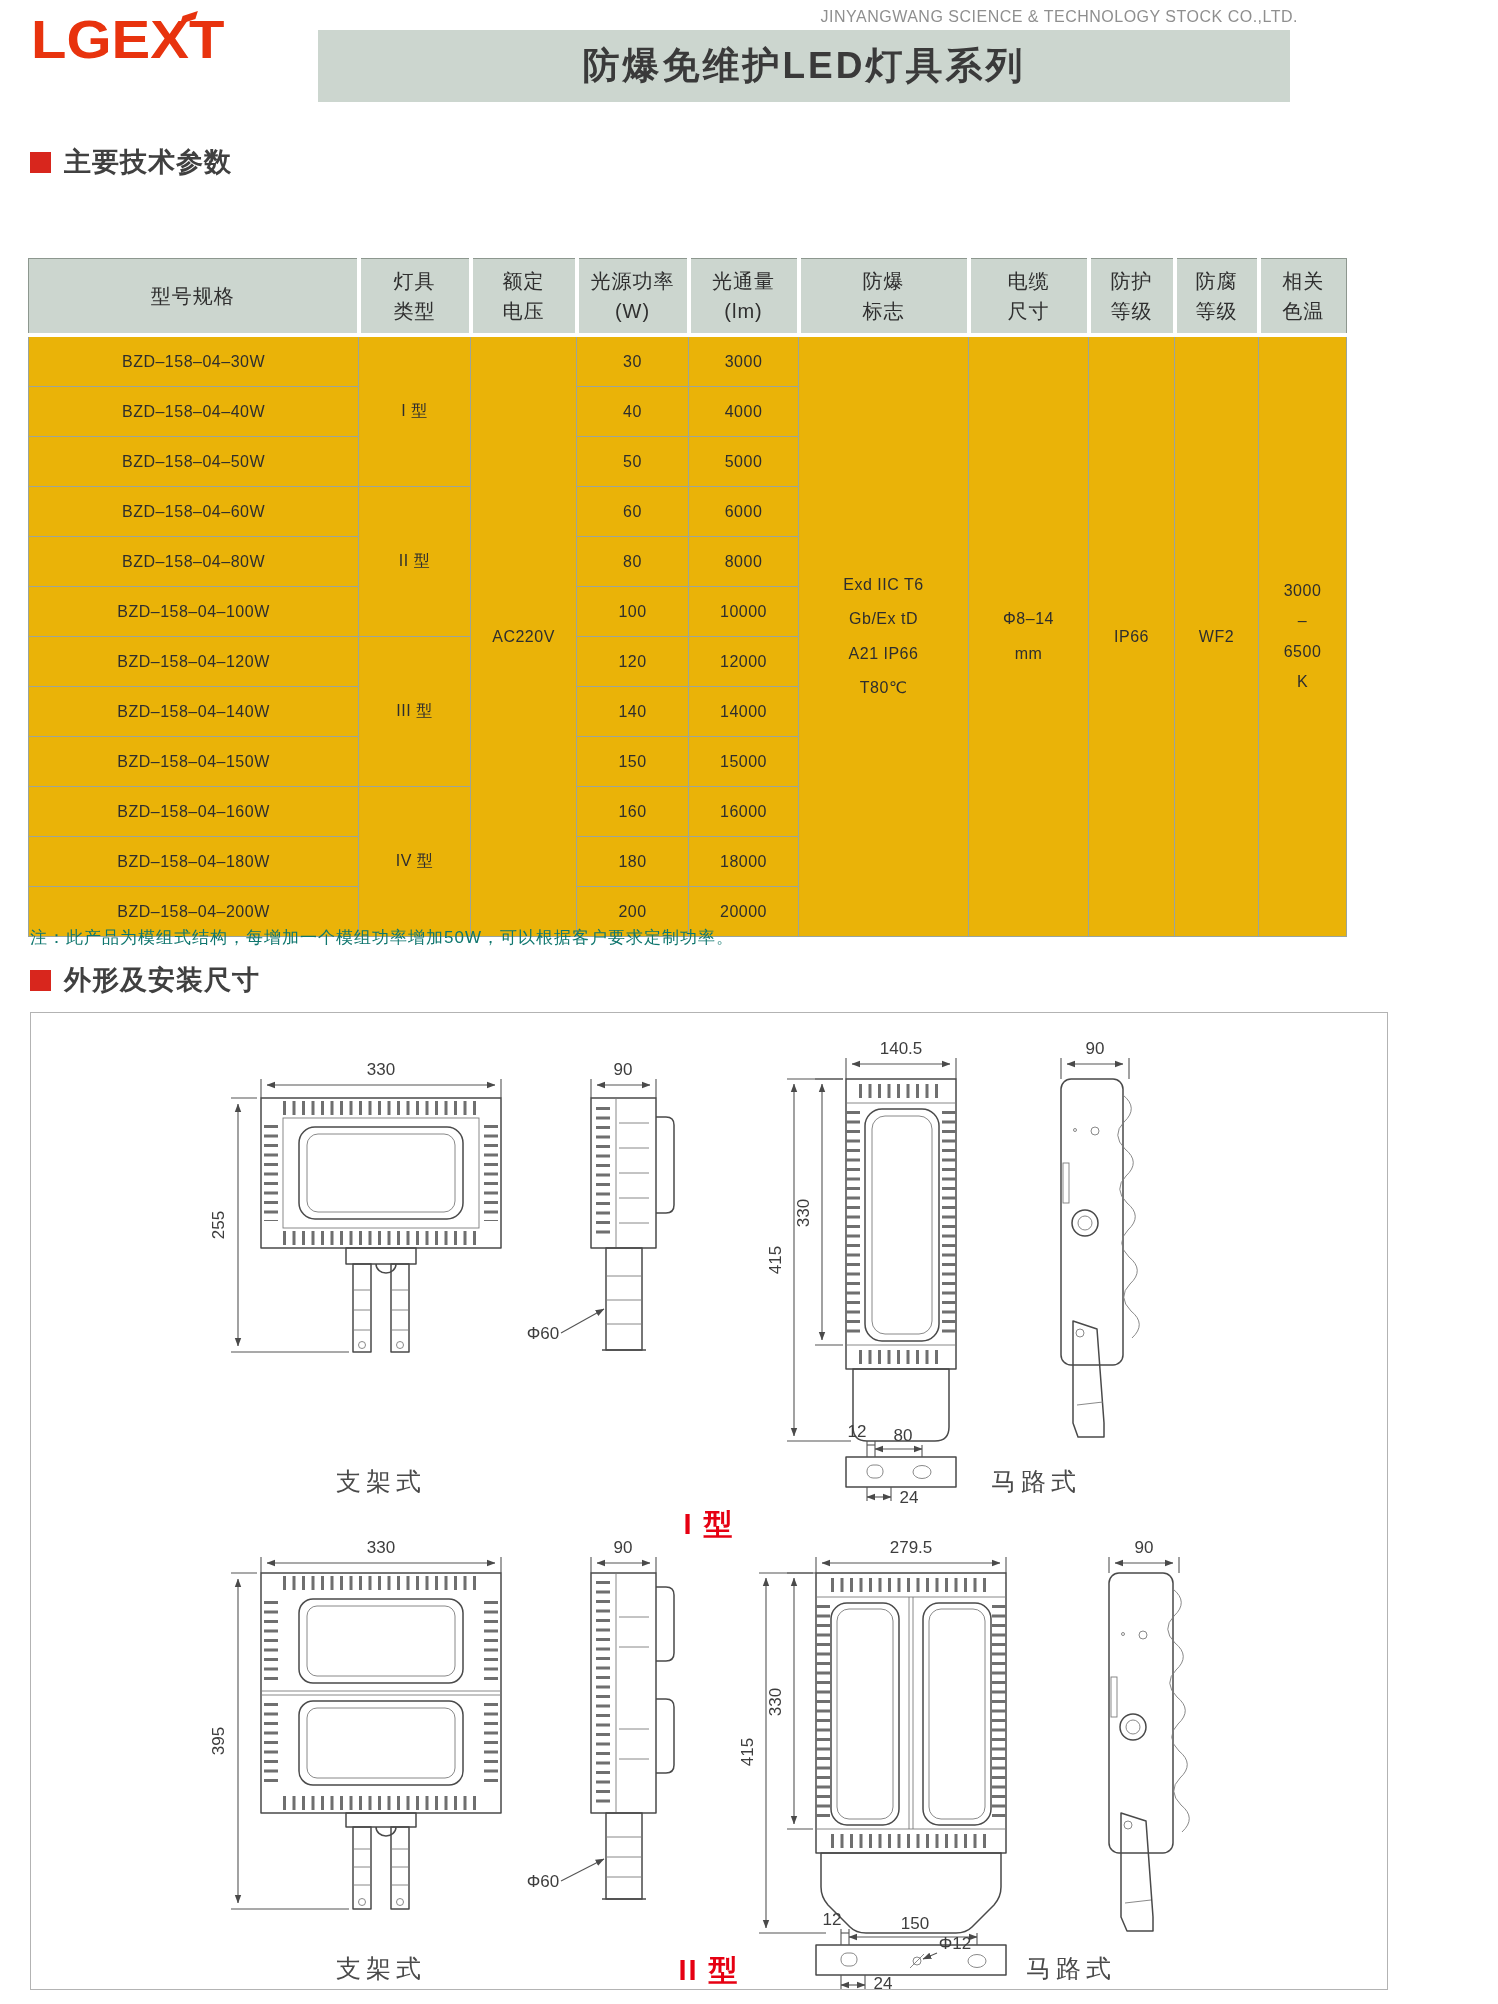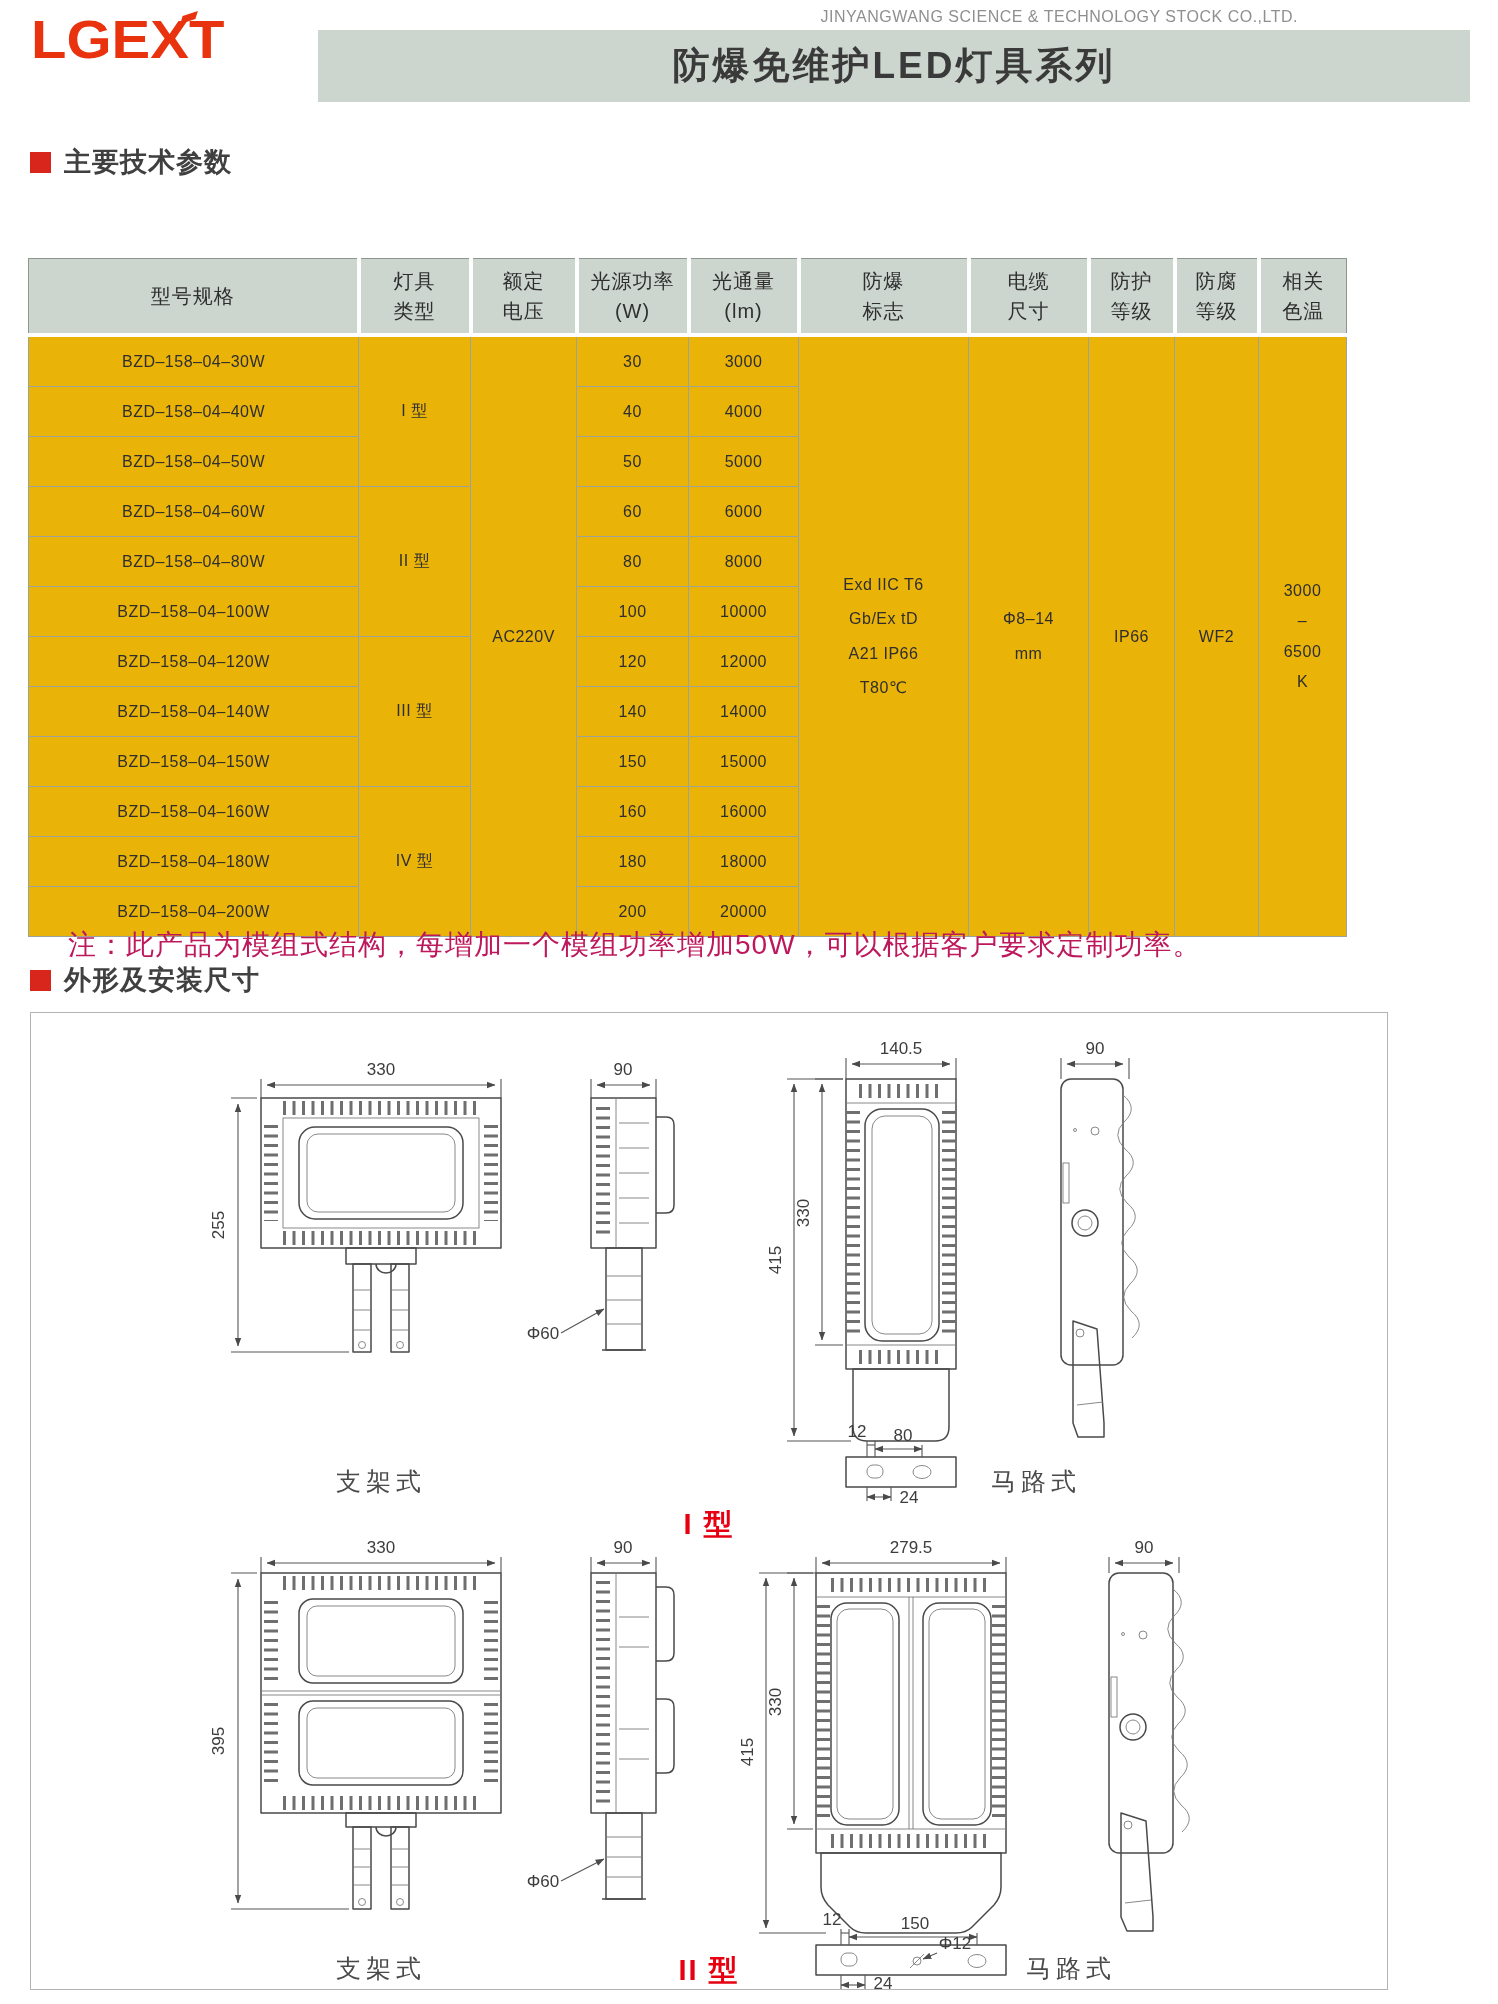--- a/index.html
+++ b/index.html
@@ -6,21 +6,21 @@
   body{
     width:1498px;height:2004px;position:relative;background:#ffffff;
     font-family:"Liberation Sans","DejaVu Sans",sans-serif;color:#2e2e2e;
   }
   
   .logo{position:absolute;left:31px;top:12px;width:280px;}
   .logo-en{font-size:58px;font-weight:900;color:#e8330e;line-height:1.02;letter-spacing:0px;transform:scaleY(.92);transform-origin:left top;}
   .logo-accent{position:absolute;left:150px;top:2px;width:16px;height:7px;background:#e8330e;transform:rotate(-18deg) skewX(-35deg);}
   .logo-cn{font-size:45px;font-weight:900;color:#141414;letter-spacing:3px;line-height:1.12;}
   .company-en{position:absolute;top:8px;right:200px;font-size:16px;color:#8f8f8f;letter-spacing:.5px;}
-  .banner{position:absolute;left:318px;top:30px;width:1152px;height:72px;background:#ccd6cf;display:flex;align-items:center;justify-content:center;}
+  .banner{position:absolute;left:318px;top:30px;width:972px;height:72px;background:#ccd6cf;display:flex;align-items:center;justify-content:center;}
   .banner-title{font-size:37px;font-weight:700;color:#3a3a3a;letter-spacing:3px;}
   
   .sec{position:absolute;left:30px;display:flex;align-items:center;gap:13px;}
   .sec .sq{width:21px;height:21px;background:#d8261d;flex:0 0 auto;}
   .sec .t{font-size:27px;font-weight:700;color:#404040;letter-spacing:1px;text-align:right;}
   #sec1{top:144px;}
   #sec2{top:962px;}
   
   .spec-table{position:absolute;left:28px;top:258px;border-collapse:collapse;table-layout:fixed;width:1318px;border:1px solid #8d978f;padding-left:28px;}
   .spec-table th{
@@ -29,21 +29,21 @@
   }
   .spec-table th:last-child{border-right:1px solid #8d978f;}
   .spec-table th span{display:block;}
   .spec-table td{
     background:#eab308;border:1px solid #9aa49c;height:47px;
     text-align:center;vertical-align:middle;font-size:16px;color:#2e2e2e;letter-spacing:.5px;
   }
   .spec-table td.ml span{display:block;line-height:2.15;}
   .spec-table td.cct span{display:block;line-height:1.9;}
   
-  .note{position:absolute;left:30px;top:926px;font-size:28px;color:#be185d;letter-spacing:1px;margin-left:38px;}
+  .note{position:absolute;left:30px;top:926px;font-size:17px;color:#0f766e;letter-spacing:1px;}
   
   .draw-box{position:absolute;left:30px;top:1012px;width:1356px;height:976px;border:1px solid #b3b3b3;background:#fff;}
   .draw-box svg{position:absolute;left:0;}
   #svg1{top:4px;}
   #svg2{top:524px;}
   .grp-label{position:absolute;left:0;width:100%;text-align:center;font-size:29px;font-weight:700;color:#e60012;letter-spacing:2px;}
   #label1{top:492px;}
   #label2{top:938px;}
   
   svg .ln{stroke:#4a4a4a;stroke-width:1.5;fill:none;stroke-linejoin:round;}

